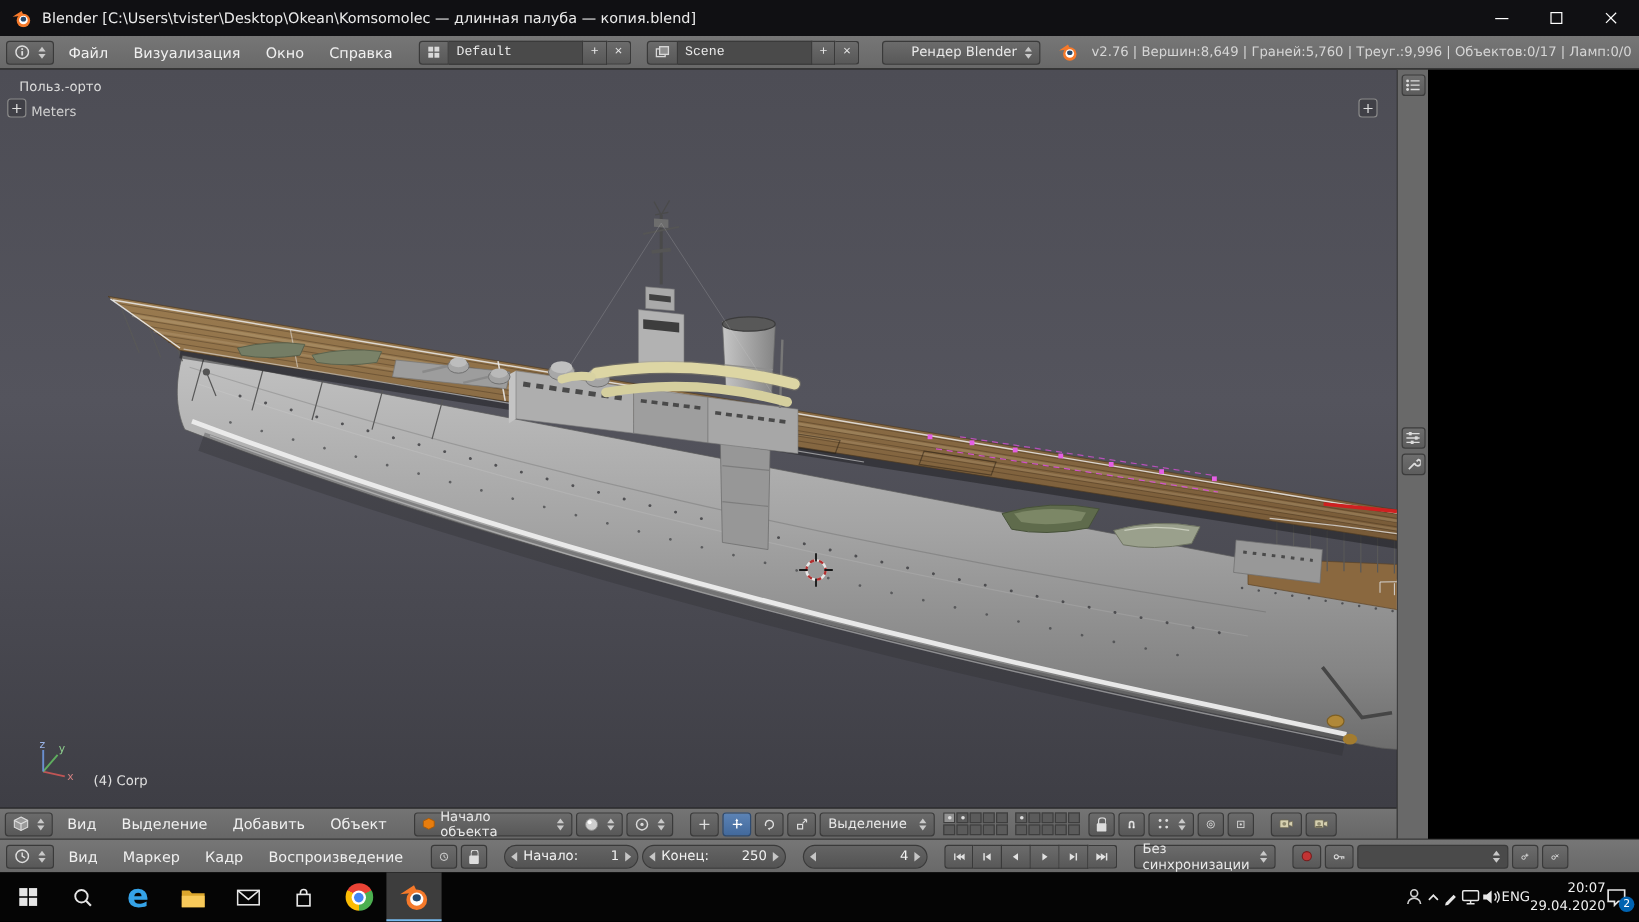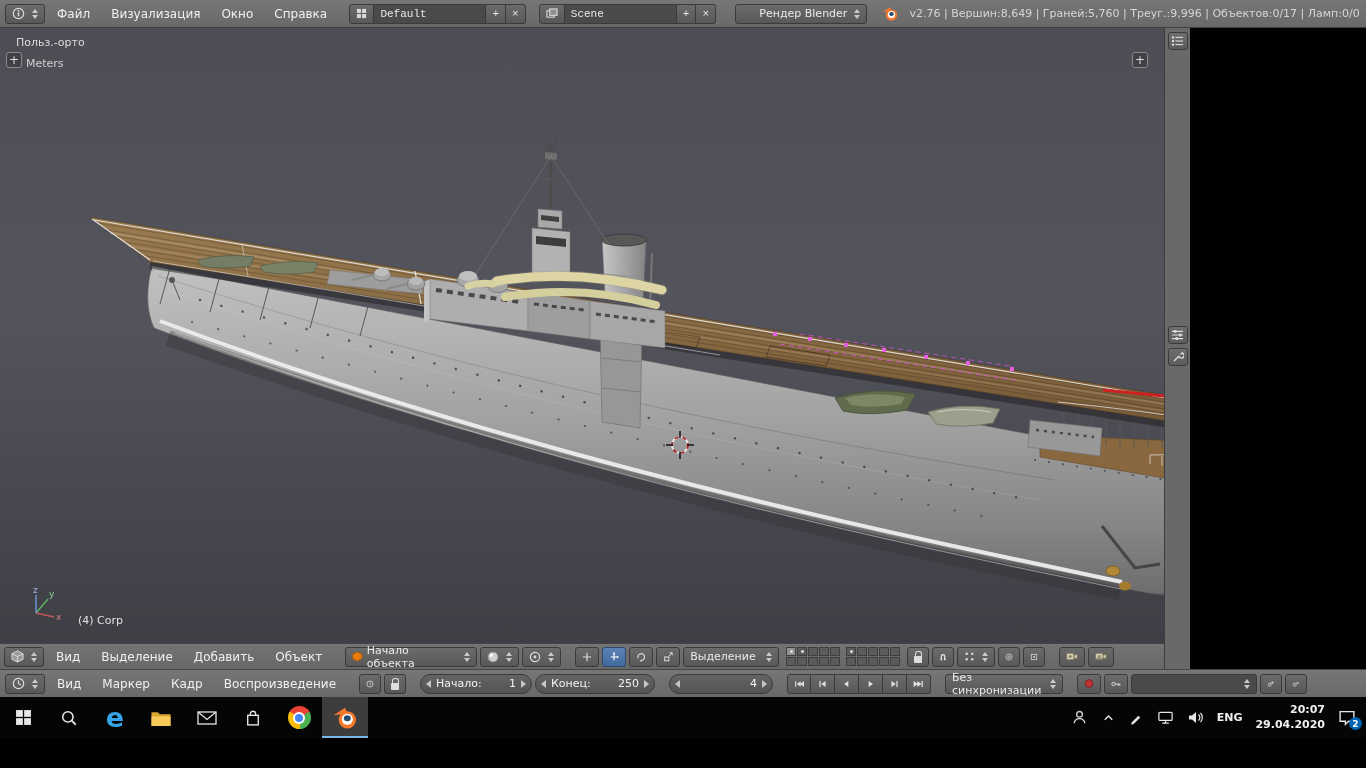--- a/index.html
+++ b/index.html
@@ -61,21 +61,21 @@
 .plusbtn{position:absolute;width:16px;height:16px;border:1px solid #8a8a8a;border-radius:3px;background:rgba(40,40,44,.35);color:#ddd;display:flex;align-items:center;justify-content:center;font-size:12px;line-height:1;}
 .axisgizmo{position:absolute;left:14px;bottom:12px;}
 .axisgizmo text{font-size:9px;}
 .rstrip{width:26px;background:#696969;border-left:1px solid #3e3e3e;display:flex;flex-direction:column;align-items:center;padding-top:4px;}
 .rsbtn{width:20px;height:18px;background:linear-gradient(#6e6e6e,#5c5c5c);border:1px solid #3c3c3c;border-radius:3px;display:flex;align-items:center;justify-content:center;margin-bottom:4px;}
 
 
 .taskbar{height:41px;background:#050505;display:flex;align-items:stretch;color:#fff;flex:0 0 auto;}
 .tcell{width:46px;display:flex;align-items:center;justify-content:center;position:relative;}
 .tcell.active{background:#3d3d3d;box-shadow:inset 0 -2px 0 #76b9ed;}
-.tray{margin-left:auto;display:flex;align-items:center;gap:13px;padding-right:10px;font-weight:bold;}
+.tray{margin-left:auto;display:flex;align-items:center;padding-right:10px;}
 .lang{font-size:11px;color:#f0f0f0;}
 .clock{font-size:11px;text-align:right;line-height:1.3;color:#f0f0f0;}
 .notif{position:relative;display:flex;align-items:center;}
 .badge{position:absolute;right:-6px;bottom:-4px;background:#0063b1;border-radius:50%;min-width:13px;height:13px;font-size:9px;display:flex;align-items:center;justify-content:center;color:#fff;}
 .chrome{width:23px;height:23px;border-radius:50%;background:conic-gradient(from -60deg,#ea4335 0 120deg,#4caf50 0 240deg,#fbbc05 0 360deg);position:relative;}
 .chrome::after{content:"";position:absolute;inset:5.5px;border-radius:50%;background:#fff;}
 .chrome::before{content:"";position:absolute;inset:7.5px;border-radius:50%;background:#4285f4;z-index:1;}
 .edge-e{font-size:27px;font-weight:bold;color:#35a3e8;line-height:1;}
 </style>
 </head>
@@ -87,20 +87,37 @@
       <path d="M2,8 L12,1.5 L14.5,6.8 Z" fill="#f5792a"></path>
       <circle cx="14" cy="12" r="7.5" fill="#f5792a"></circle>
       <circle cx="14" cy="11.5" r="4.8" fill="#ffffff"></circle>
       <ellipse cx="14" cy="10.6" rx="3" ry="2.6" fill="#24486e"></ellipse>
     </g>
   </defs>
 </svg>
 
 <div class="app">
 
+  <div class="titlebar">
+    <svg width="18" height="15" viewBox="0 0 24 20">
+        <use href="#blogo"></use>
+      </svg>
+    <span class="title-text">Blender [C:\Users\tvister\Desktop\Okean\Komsomolec — длинная палуба  — копия.blend]</span>
+    <div class="win-controls">
+      <div class="win-btn">
+          <span class="glyph-min"></span>
+        </div>
+      <div class="win-btn">
+          <span class="glyph-max"></span>
+        </div>
+      <div class="win-btn">
+          <span class="glyph-close"></span>
+        </div>
+    </div>
+  </div>
 
   <div class="ebar">
     <div class="bbtn">
       <svg width="13" height="13" viewBox="0 0 14 14">
         <circle cx="7" cy="7" r="5.6" fill="none" stroke="#ddd" stroke-width="1.3"></circle>
         <rect x="6.2" y="6" width="1.6" height="4" fill="#ddd"></rect>
         <rect x="6.2" y="3.4" width="1.6" height="1.6" fill="#ddd"></rect>
       </svg>
       <span class="dchev">
           <i class="u"></i>

